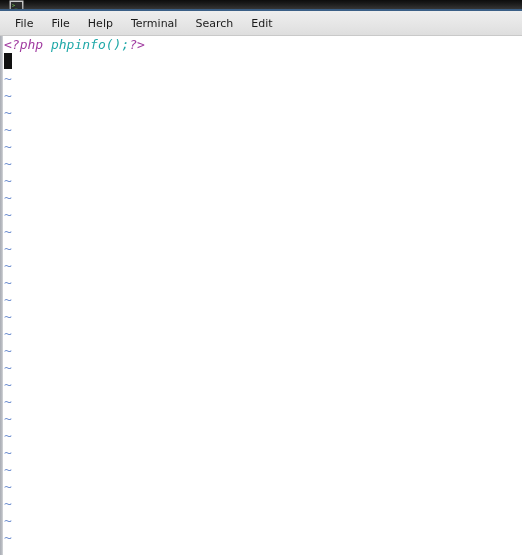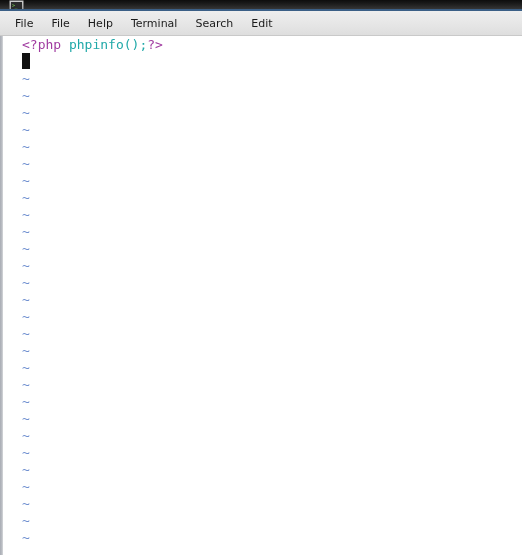--- a/index.html
+++ b/index.html
@@ -111,21 +111,22 @@
     top: 0;
     right: 0;
     bottom: 0;
     font-family: "DejaVu Sans Mono", monospace;
     font-size: 13px;
     line-height: 17px;
   }
   .line {
     height: 17px;
     white-space: pre;
-    padding-left: 19px;
+    padding-left: 1px;
+    font-style: italic;
   }
   .tok-tag    { color: #a03ba0; }
   .tok-func   { color: #1fa8a8; }
   #cursor-line { position: relative; }
   #cursor-block {
     display: inline-block;
     width: 8px;
     height: 16px;
     background: #111111;
     vertical-align: top;

